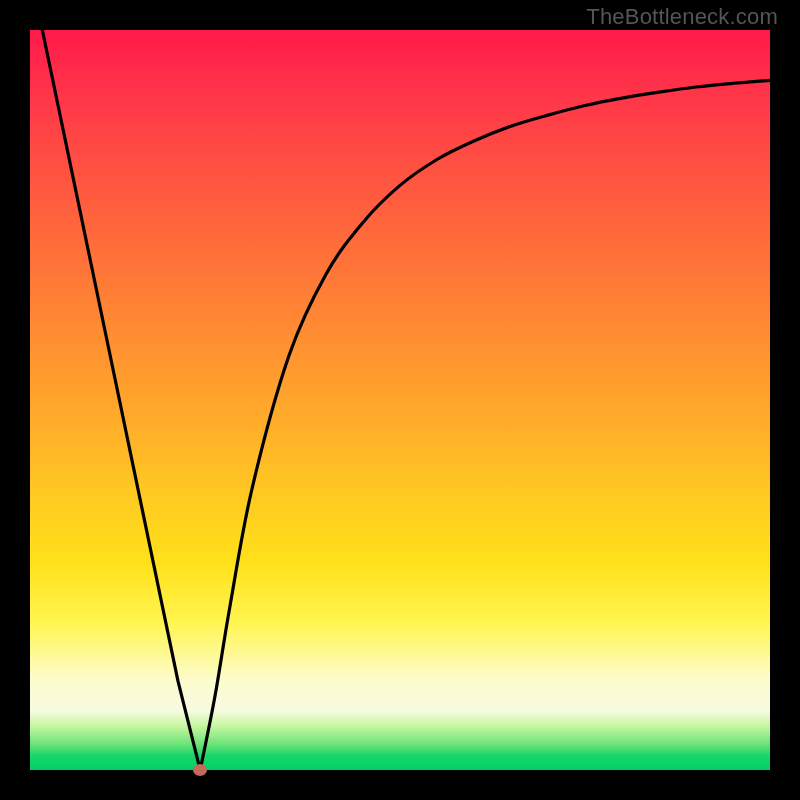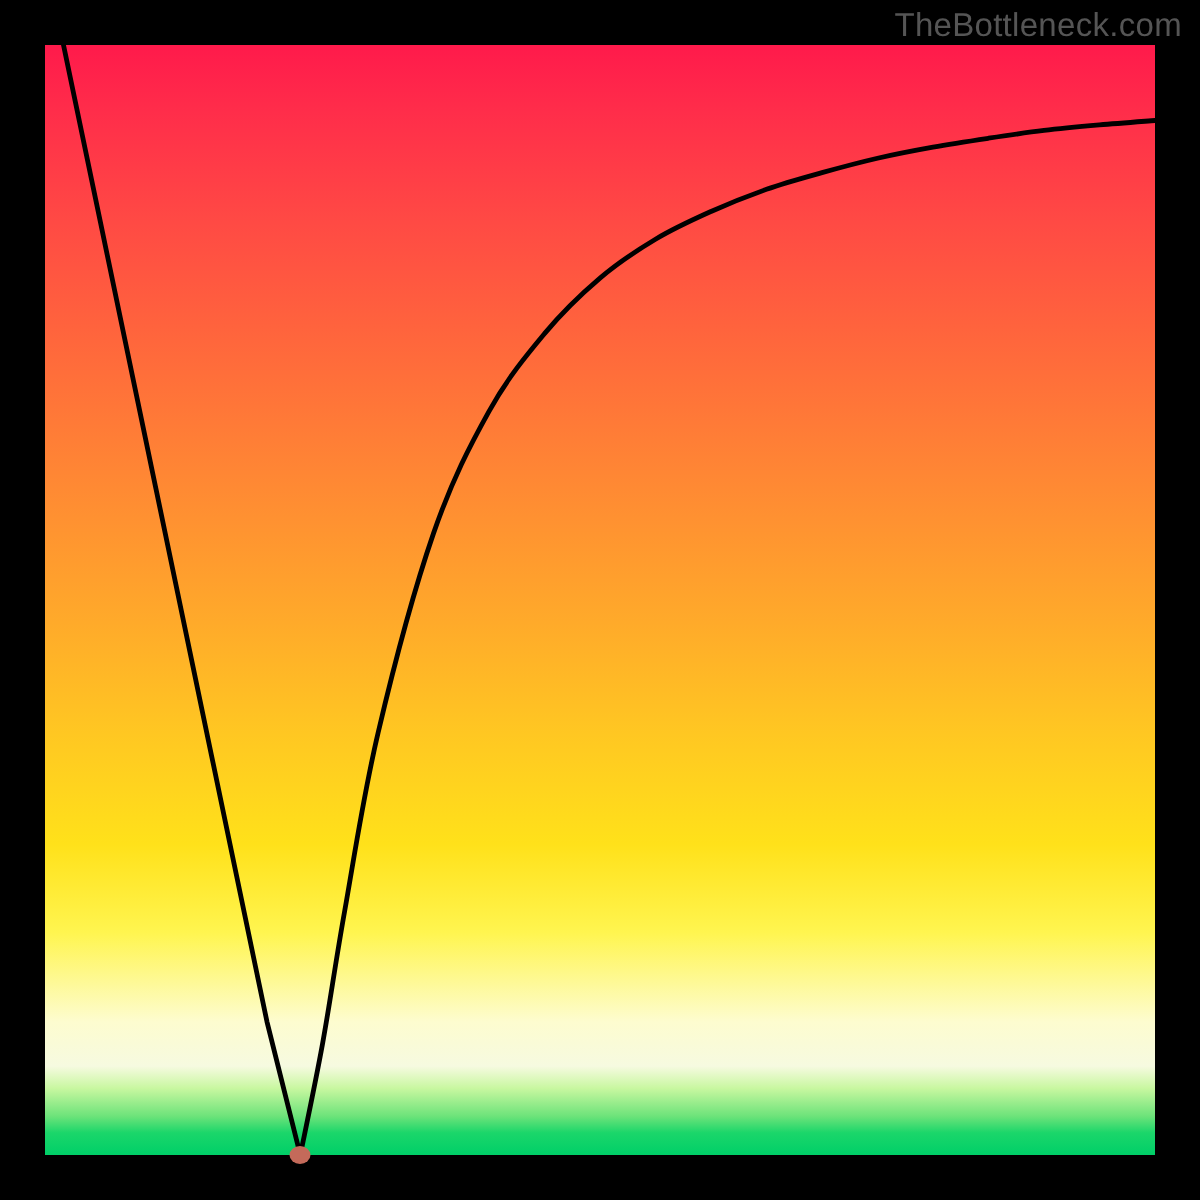--- a/index.html
+++ b/index.html
@@ -12,21 +12,21 @@
   }
   .frame {
     position: relative;
     width: 800px;
     height: 800px;
     background: #000;
   }
   .attribution {
     position: absolute;
     top: 4px;
-    right: 12px;
+    right: 22px;
     font-size: 22px;
     font-weight: 500;
     color: #555;
     letter-spacing: 0.2px;
   }
   .plot-area {
     position: absolute;
     left: 30px;
     top: 30px;
     width: 740px;

